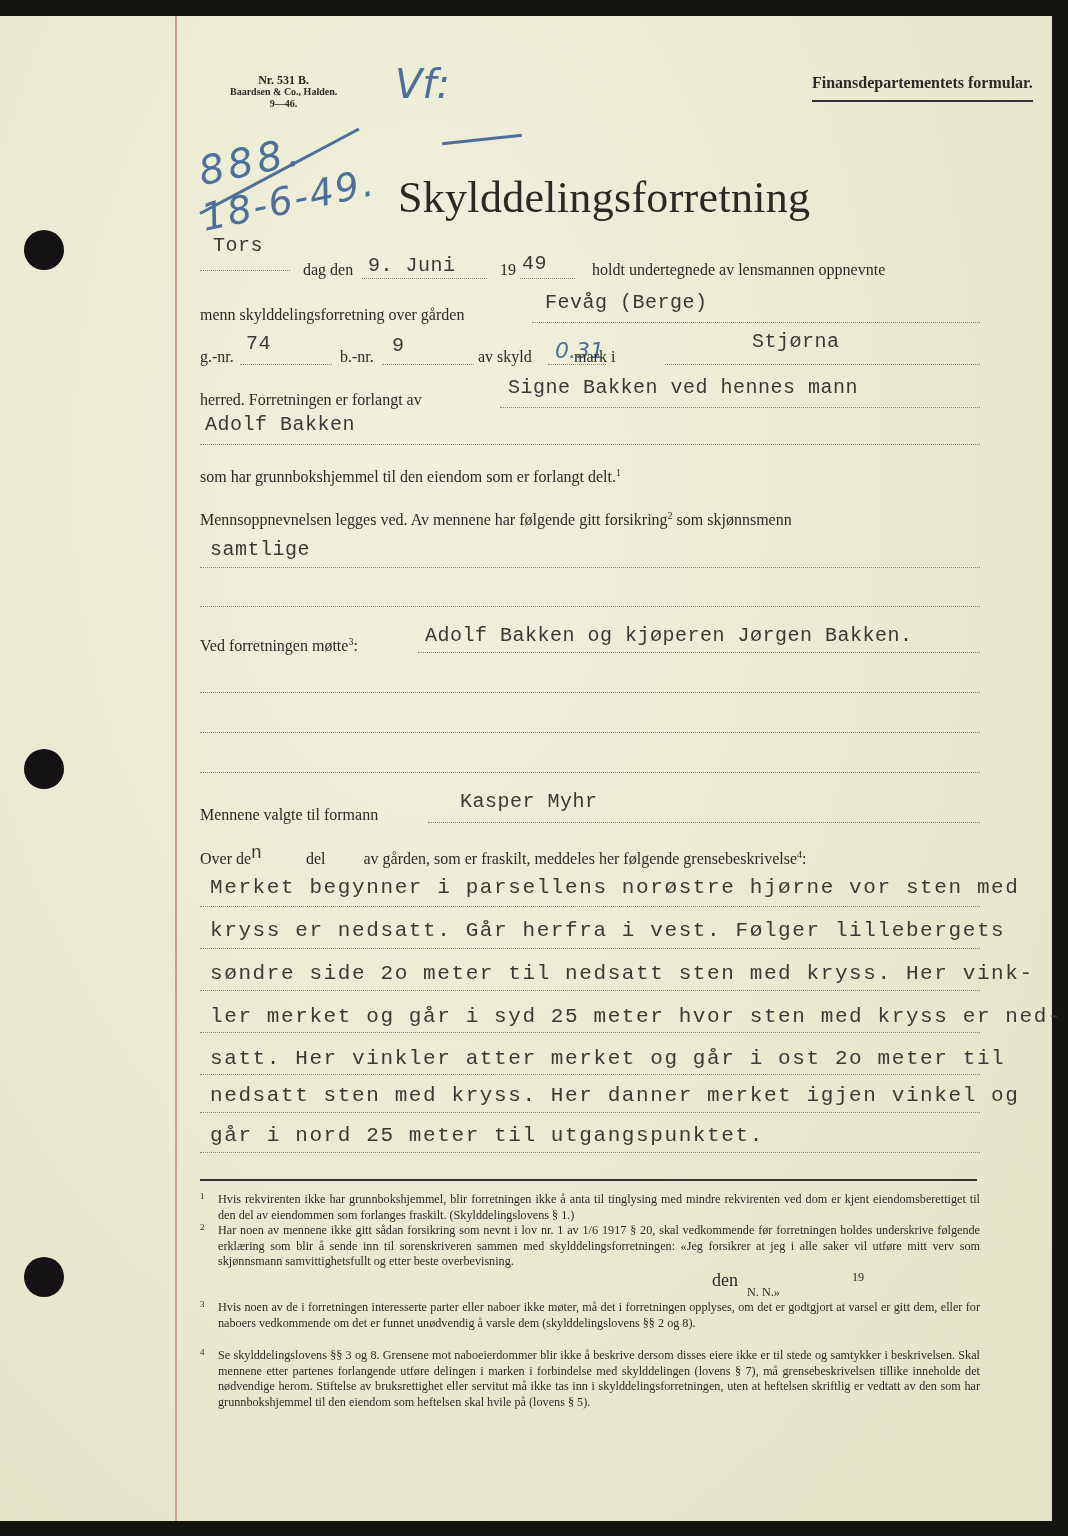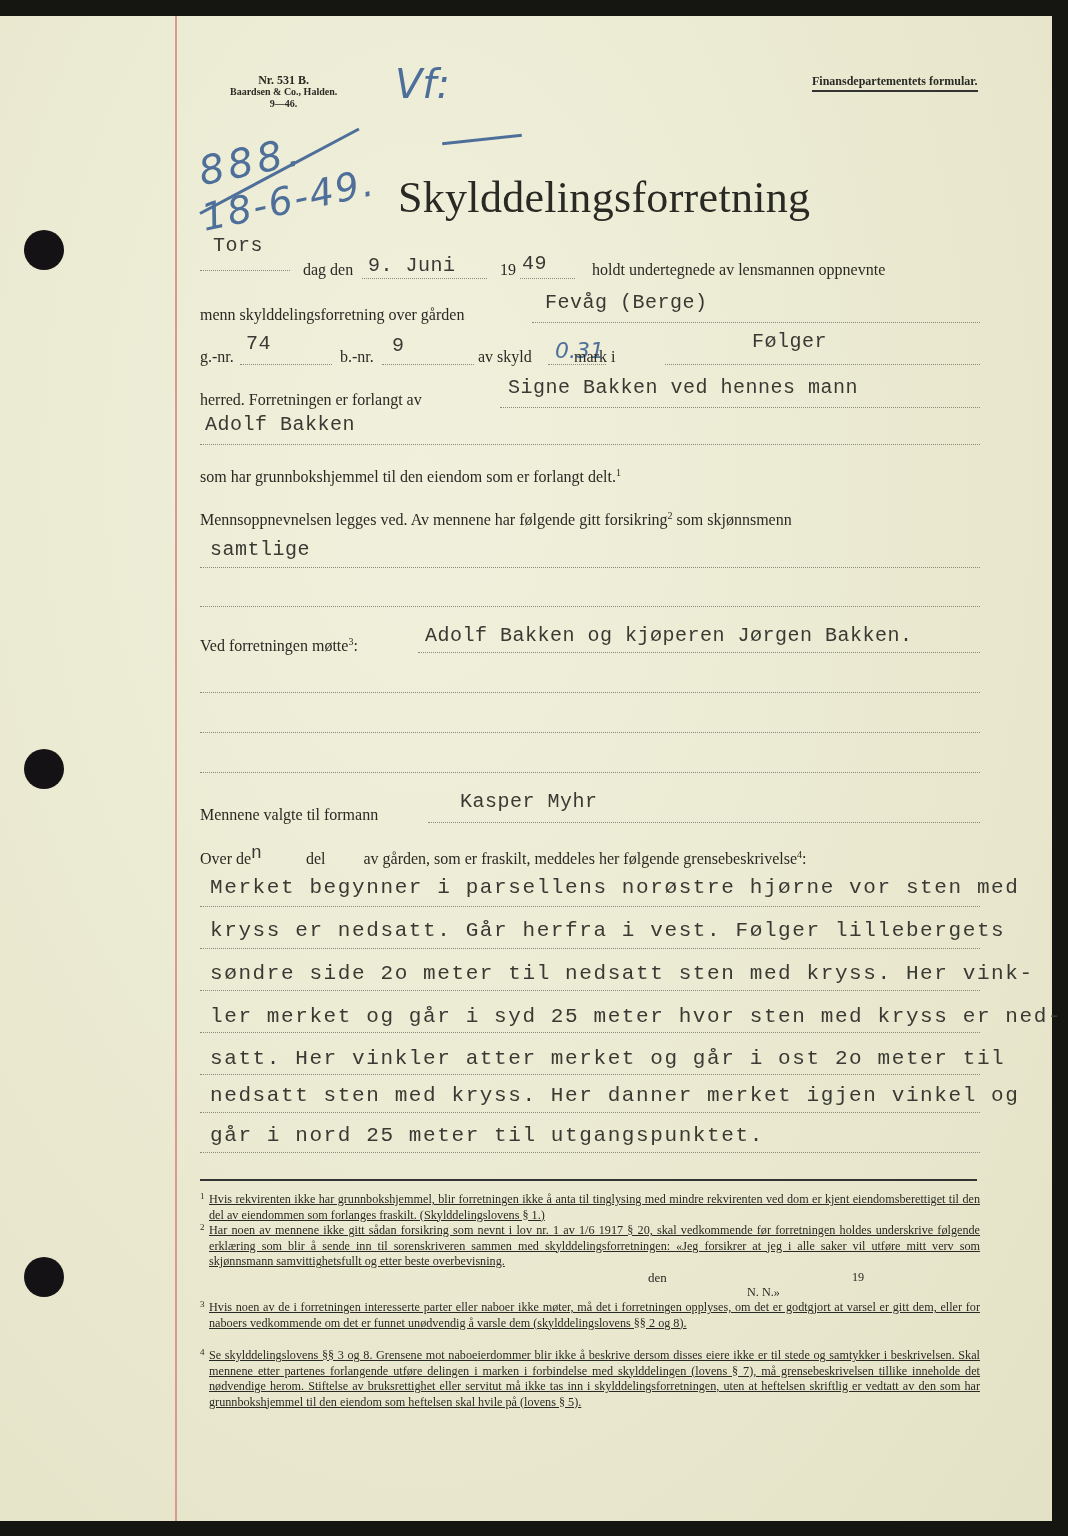--- a/index.html
+++ b/index.html
@@ -18,40 +18,40 @@
   .punch {
     position: absolute; left: 24px; width: 40px; height: 40px; border-radius: 50%;
     background: #141214;
   }
   .serif { font-family: "Liberation Serif", "DejaVu Serif", serif; color: #2a2a24; }
   .mono  { font-family: "Liberation Mono", "DejaVu Sans Mono", monospace; color: #3a3a34; }
   .abs { position: absolute; white-space: nowrap; }
 
   .printer { left: 230px; top: 42px; text-align: center; font-size: 10px; line-height: 12px; font-weight: bold; margin-top: 16px; }
   .printer .nr { font-size: 12px; }
-  .formular { left: 812px; top: 58px; font-size: 12px; font-weight: bold; border-bottom: 2px solid #333; padding-bottom: 1px; }
+  .formular { left: 812px; top: 58px; font-size: 16px; font-weight: bold; border-bottom: 2px solid #333; padding-bottom: 8px; }
 
   .hand { color: #4e6f9a; font-family: "DejaVu Sans", sans-serif; font-style: italic; }
   .hand-num { left: 198px; top: 122px; font-size: 40px; transform: rotate(-12deg); letter-spacing: 4px; }
   .hand-date { left: 200px; top: 162px; font-size: 38px; transform: rotate(-12deg); letter-spacing: 2px; }
   .hand-slash { position: absolute; left: 200px; top: 160px; width: 180px; height: 3px; background: #4e6f9a; transform: rotate(-28deg); transform-origin: left; top: 196px; }
   .hand-init { left: 395px; top: 45px; font-size: 40px; }
   .hand-init-ul { position: absolute; left: 442px; top: 122px; width: 80px; height: 3px; background: #4e6f9a; transform: rotate(-6deg); }
 
   .title { left: 398px; top: 156px; font-size: 44px; letter-spacing: 0.3px; }
 
   .line { position: absolute; border-bottom: 1px dotted #8a8a7a; height: 0; }
   .label { font-size: 16px; }
   .typed { font-size: 20px; letter-spacing: 0.5px; }
   .typed-lg { font-size: 21px; letter-spacing: 1.6px; }
 
   .rule { position: absolute; left: 200px; top: 1163px; width: 777px; height: 2px; background: #333; }
   .fn { position: absolute; left: 200px; width: 780px; font-size: 12.2px; line-height: 15.5px; }
   .fn .num { position: absolute; left: 0; font-size: 9px; top: -3px; }
-  .fn .txt { margin-left: 9px; display: block; text-align: justify; text-decoration: underline; }
+  .fn .txt { margin-left: 18px; display: block; text-align: justify; }
   sup { font-size: 10px; }
 </style>
 </head>
 <body>
 
 <div class="paper">
   <div class="margin-line"></div>
   <div class="punch" style="top:214px"></div>
   <div class="punch" style="top:733px"></div>
   <div class="punch" style="top:1241px"></div>
@@ -89,21 +89,21 @@
   <div class="line" style="left:240px;top:348px;width:92px"></div>
   <div class="abs mono typed" style="left:246px;top:316px">74</div>
   <div class="abs serif label" style="left:340px;top:332px">b.-nr.</div>
   <div class="line" style="left:382px;top:348px;width:92px"></div>
   <div class="abs mono typed" style="left:392px;top:318px">9</div>
   <div class="abs serif label" style="left:478px;top:332px">av skyld</div>
   <div class="line" style="left:548px;top:348px;width:58px"></div>
   <div class="abs hand" style="left:555px;top:322px;font-size:22px">0.31</div>
   <div class="abs serif label" style="left:574px;top:332px">mark i</div>
   <div class="line" style="left:665px;top:348px;width:315px"></div>
-  <div class="abs mono typed" style="left:752px;top:314px">Følger</div>
+  <div class="abs mono typed" style="left:752px;top:314px">Stjørna</div>
 
   <div class="abs serif label" style="left:200px;top:375px">herred. Forretningen er forlangt av</div>
   <div class="line" style="left:500px;top:391px;width:480px"></div>
   <div class="abs mono typed" style="left:508px;top:360px">Signe Bakken ved hennes mann</div>
   <div class="abs mono typed" style="left:205px;top:397px">Adolf Bakken</div>
   <div class="line" style="left:200px;top:428px;width:780px"></div>
 
   <div class="abs serif label" style="left:200px;top:451px"><span>som har grunnbokshjemmel til den eiendom som er forlangt delt.</span><sup>1</sup></div>
 
   <div class="abs serif label" style="left:200px;top:494px"><span>Mennsoppnevnelsen legges ved.  Av mennene har følgende gitt forsikring</span><sup>2</sup><span> som skjønnsmenn</span></div>
@@ -148,21 +148,21 @@
   <div class="rule"></div>
 
   <div class="fn serif" style="top:1176px">
     <span class="num">1</span>
     <span class="txt">Hvis rekvirenten ikke har grunnbokshjemmel, blir forretningen ikke å anta til tinglysing med mindre rekvirenten ved dom er kjent eiendomsberettiget til den del av eiendommen som forlanges fraskilt. (Skylddelingslovens § 1.)</span>
   </div>
   <div class="fn serif" style="top:1207px">
     <span class="num">2</span>
     <span class="txt">Har noen av mennene ikke gitt sådan forsikring som nevnt i lov nr. 1 av 1/6 1917 § 20, skal vedkommende før forretningen holdes underskrive følgende erklæring som blir å sende inn til sorenskriveren sammen med skylddelingsforretningen: «Jeg forsikrer at jeg i alle saker vil utføre mitt verv som skjønnsmann samvittighetsfullt og etter beste overbevisning.</span>
   </div>
-  <div class="abs serif" style="left:648px;top:1254px;font-size:13px">den</div>
+  <div class="abs serif" style="left:712px;top:1254px;font-size:18px">den</div>
   <div class="abs serif" style="left:852px;top:1254px;font-size:12.2px">19</div>
   <div class="abs serif" style="left:747px;top:1269px;font-size:12.2px">N. N.»</div>
   <div class="fn serif" style="top:1284px">
     <span class="num">3</span>
     <span class="txt">Hvis noen av de i forretningen interesserte parter eller naboer ikke møter, må det i forretningen opplyses, om det er godtgjort at varsel er gitt dem, eller for naboers vedkommende om det er funnet unødvendig å varsle dem (skylddelingslovens §§ 2 og 8).</span>
   </div>
   <div class="fn serif" style="top:1332px">
     <span class="num">4</span>
     <span class="txt">Se skylddelingslovens §§ 3 og 8. Grensene mot naboeierdommer blir ikke å beskrive dersom disses eiere ikke er til stede og samtykker i beskrivelsen. Skal mennene etter partenes forlangende utføre delingen i marken i forbindelse med skylddelingen (lovens § 7), må grensebeskrivelsen tillike inneholde det nødvendige herom. Stiftelse av bruksrettighet eller servitut må ikke tas inn i skylddelingsforretningen, uten at heftelsen skriftlig er vedtatt av den som har grunnbokshjemmel til den eiendom som heftelsen skal hvile på (lovens § 5).</span>
   </div>

